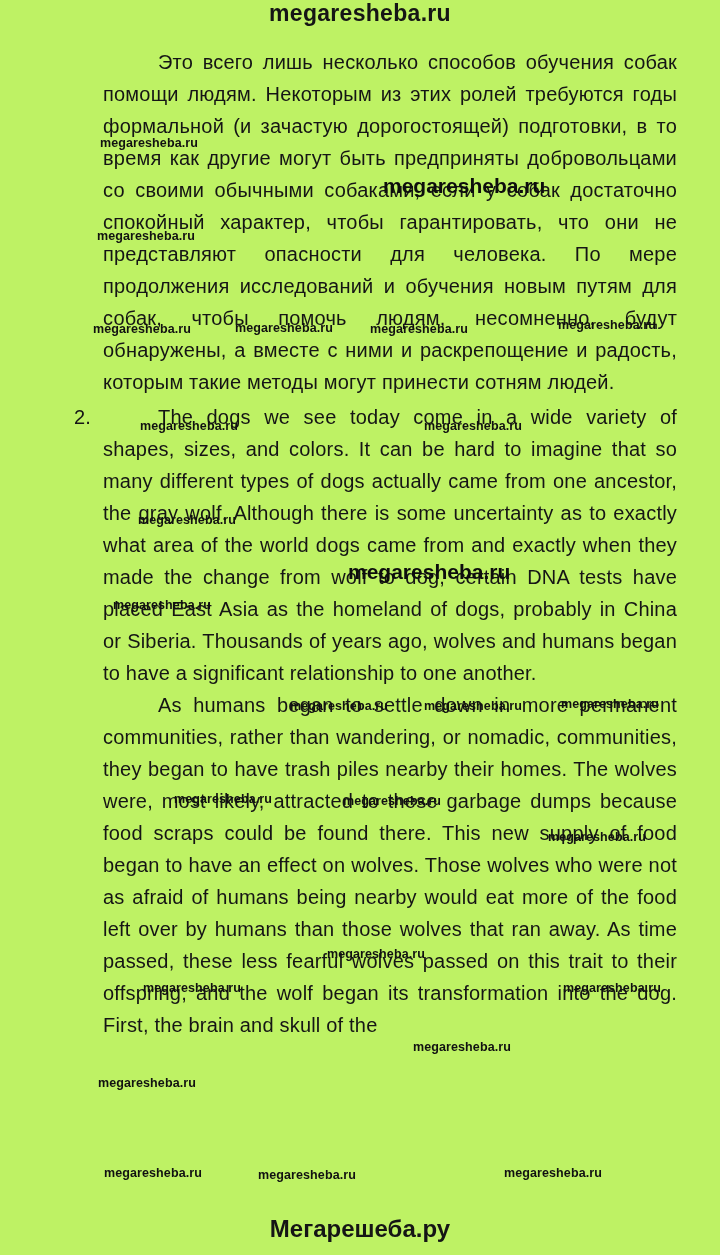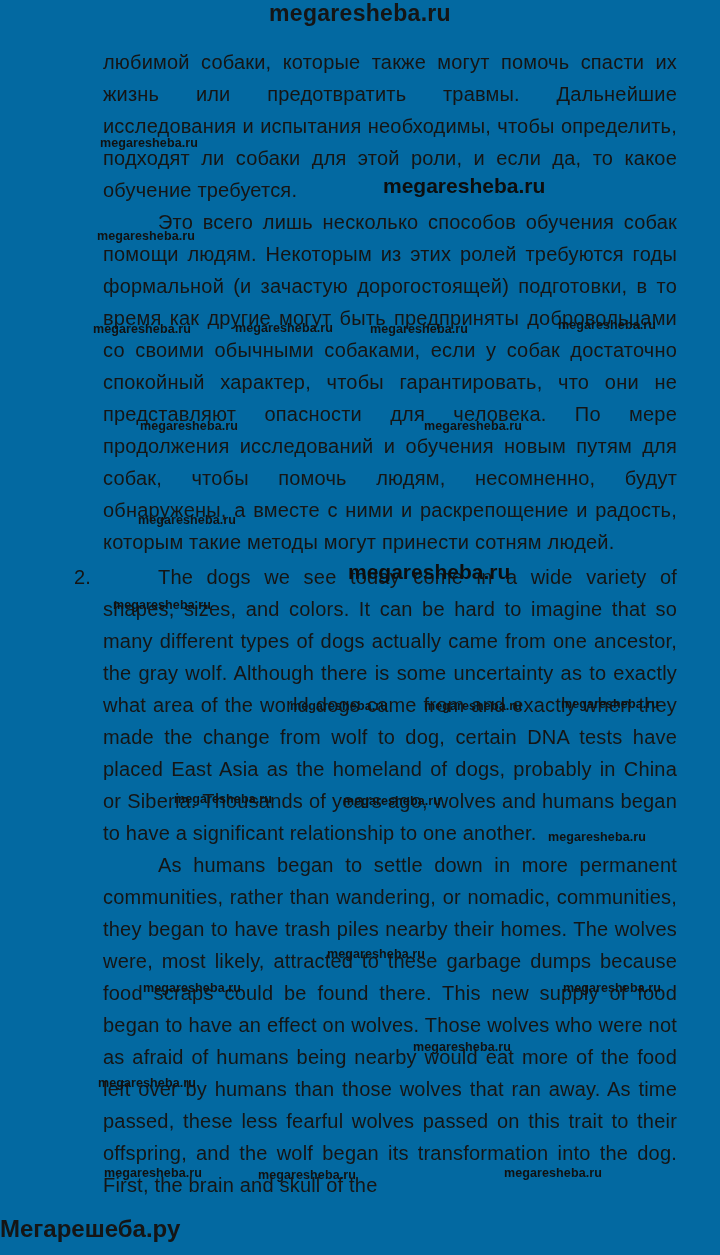--- a/index.html
+++ b/index.html
@@ -1,36 +1,36 @@
 <!DOCTYPE html>
 <html><head>
 <meta charset="utf-8">
 <style>
   html, body { margin: 0; padding: 0; background: #ffffff; }
   .page {
     position: relative;
     width: 720px;
     height: 1255px;
-    background: #0369a1;
+    background: #bef264;
     color: #151515;
     font-family: "Liberation Sans", sans-serif;
     overflow: hidden;
   }
   .header-wm {
     position: absolute;
     top: 0px; left: 0; right: 0;
     text-align: center;
     font-weight: bold;
     font-size: 23px;
     letter-spacing: 0.3px;
   }
   .footer-brand {
     position: absolute;
     bottom: 12px; left: 0; right: 0;
-    text-align: left;
+    text-align: center;
     font-weight: bold;
     font-size: 24px;
   }
   .content {
     position: absolute;
     top: 46px;
     left: 103px;
     width: 574px;
     font-size: 20px;
     line-height: 32px;
@@ -67,21 +67,20 @@
   }
 </style>
 </head>
 <body>
 
 <div class="page">
 
   <div class="header-wm">megaresheba.ru</div>
 
   <div class="content">
-    <p>любимой собаки, которые также могут помочь спасти их жизнь или предотвратить травмы. Дальнейшие исследования и испытания необходимы, чтобы определить, подходят ли собаки для этой роли, и если да, то какое обучение требуется.</p>
     <p class="indent">Это всего лишь несколько способов обучения собак помощи людям. Некоторым из этих ролей требуются годы формальной (и зачастую дорогостоящей) подготовки, в то время как другие могут быть предприняты добровольцами со своими обычными собаками, если у собак достаточно спокойный характер, чтобы гарантировать, что они не представляют опасности для человека. По мере продолжения исследований и обучения новым путям для собак, чтобы помочь людям, несомненно, будут обнаружены, а вместе с ними и раскрепощение и радость, которым такие методы могут принести сотням людей.</p>
     <div class="heading-row">
       <span class="list-num">2.</span>
     </div>
     <p class="indent">The dogs we see today come in a wide variety of shapes, sizes, and colors. It can be hard to imagine that so many different types of dogs actually came from one ancestor, the gray wolf. Although there is some uncertainty as to exactly what area of the world dogs came from and exactly when they made the change from wolf to dog, certain DNA tests have placed East Asia as the homeland of dogs, probably in China or Siberia. Thousands of years ago, wolves and humans began to have a significant relationship to one another.</p>
     <p class="indent">As humans began to settle down in more permanent communities, rather than wandering, or nomadic, communities, they began to have trash piles nearby their homes. The wolves were, most likely, attracted to these garbage dumps because food scraps could be found there. This new supply of food began to have an effect on wolves. Those wolves who were not as afraid of humans being nearby would eat more of the food left over by humans than those wolves that ran away. As time passed, these less fearful wolves passed on this trait to their offspring, and the wolf began its transformation into the dog. First, the brain and skull of the</p>
   </div>
 
   <span class="wm-lg" style="left:383px; top:174px;">megaresheba.ru</span>
   <span class="wm-lg" style="left:348px; top:560px;">megaresheba.ru</span>

